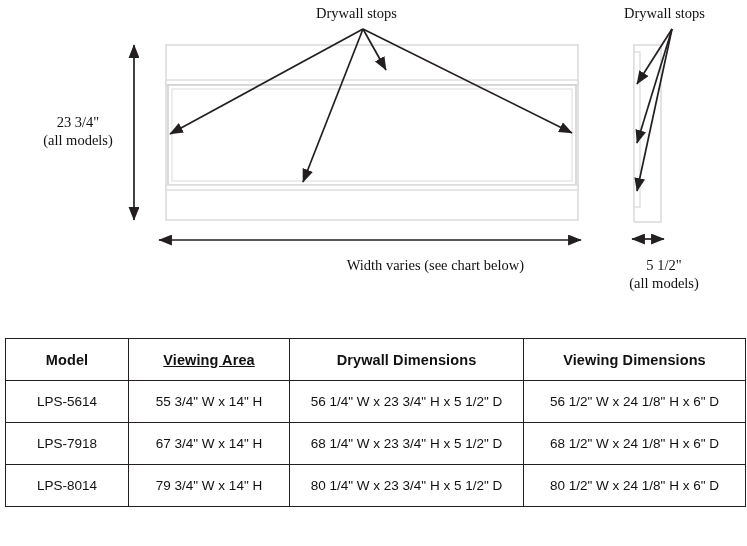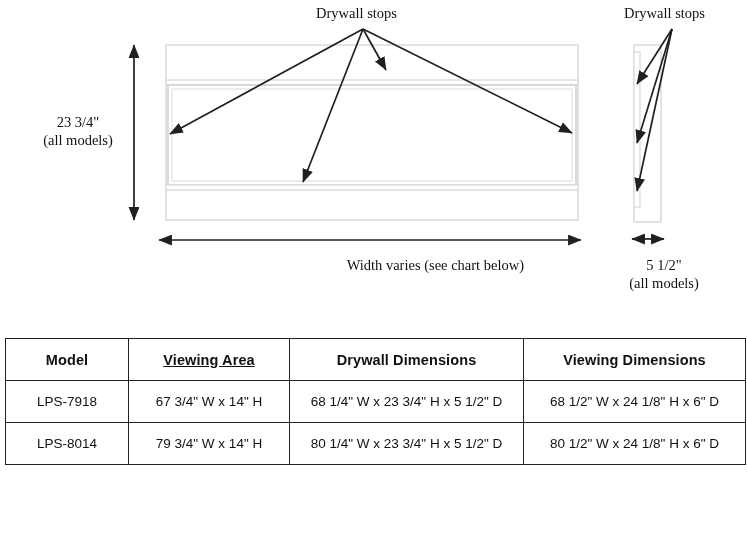--- a/index.html
+++ b/index.html
@@ -176,20 +176,26 @@
   <thead>
     <tr>
       <th class="col-model">Model</th>
       <th class="col-view">Viewing Area</th>
       <th class="col-fire">Drywall Dimensions</th>
       <th class="col-frame">Viewing Dimensions</th>
     </tr>
   </thead>
   <tbody>
     <tr>
+      <td>LPS-5614</td>
+      <td>55 3/4" W x 14" H</td>
+      <td>56 1/4" W x 23 3/4" H x 5 1/2" D</td>
+      <td>56 1/2" W x 24 1/8" H x 6" D</td>
+    </tr>
+    <tr>
       <td>LPS-7918</td>
       <td>67 3/4" W x 14" H</td>
       <td>68 1/4" W x 23 3/4" H x 5 1/2" D</td>
       <td>68 1/2" W x 24 1/8" H x 6" D</td>
     </tr>
     <tr>
       <td>LPS-8014</td>
       <td>79 3/4" W x 14" H</td>
       <td>80 1/4" W x 23 3/4" H x 5 1/2" D</td>
       <td>80 1/2" W x 24 1/8" H x 6" D</td>

